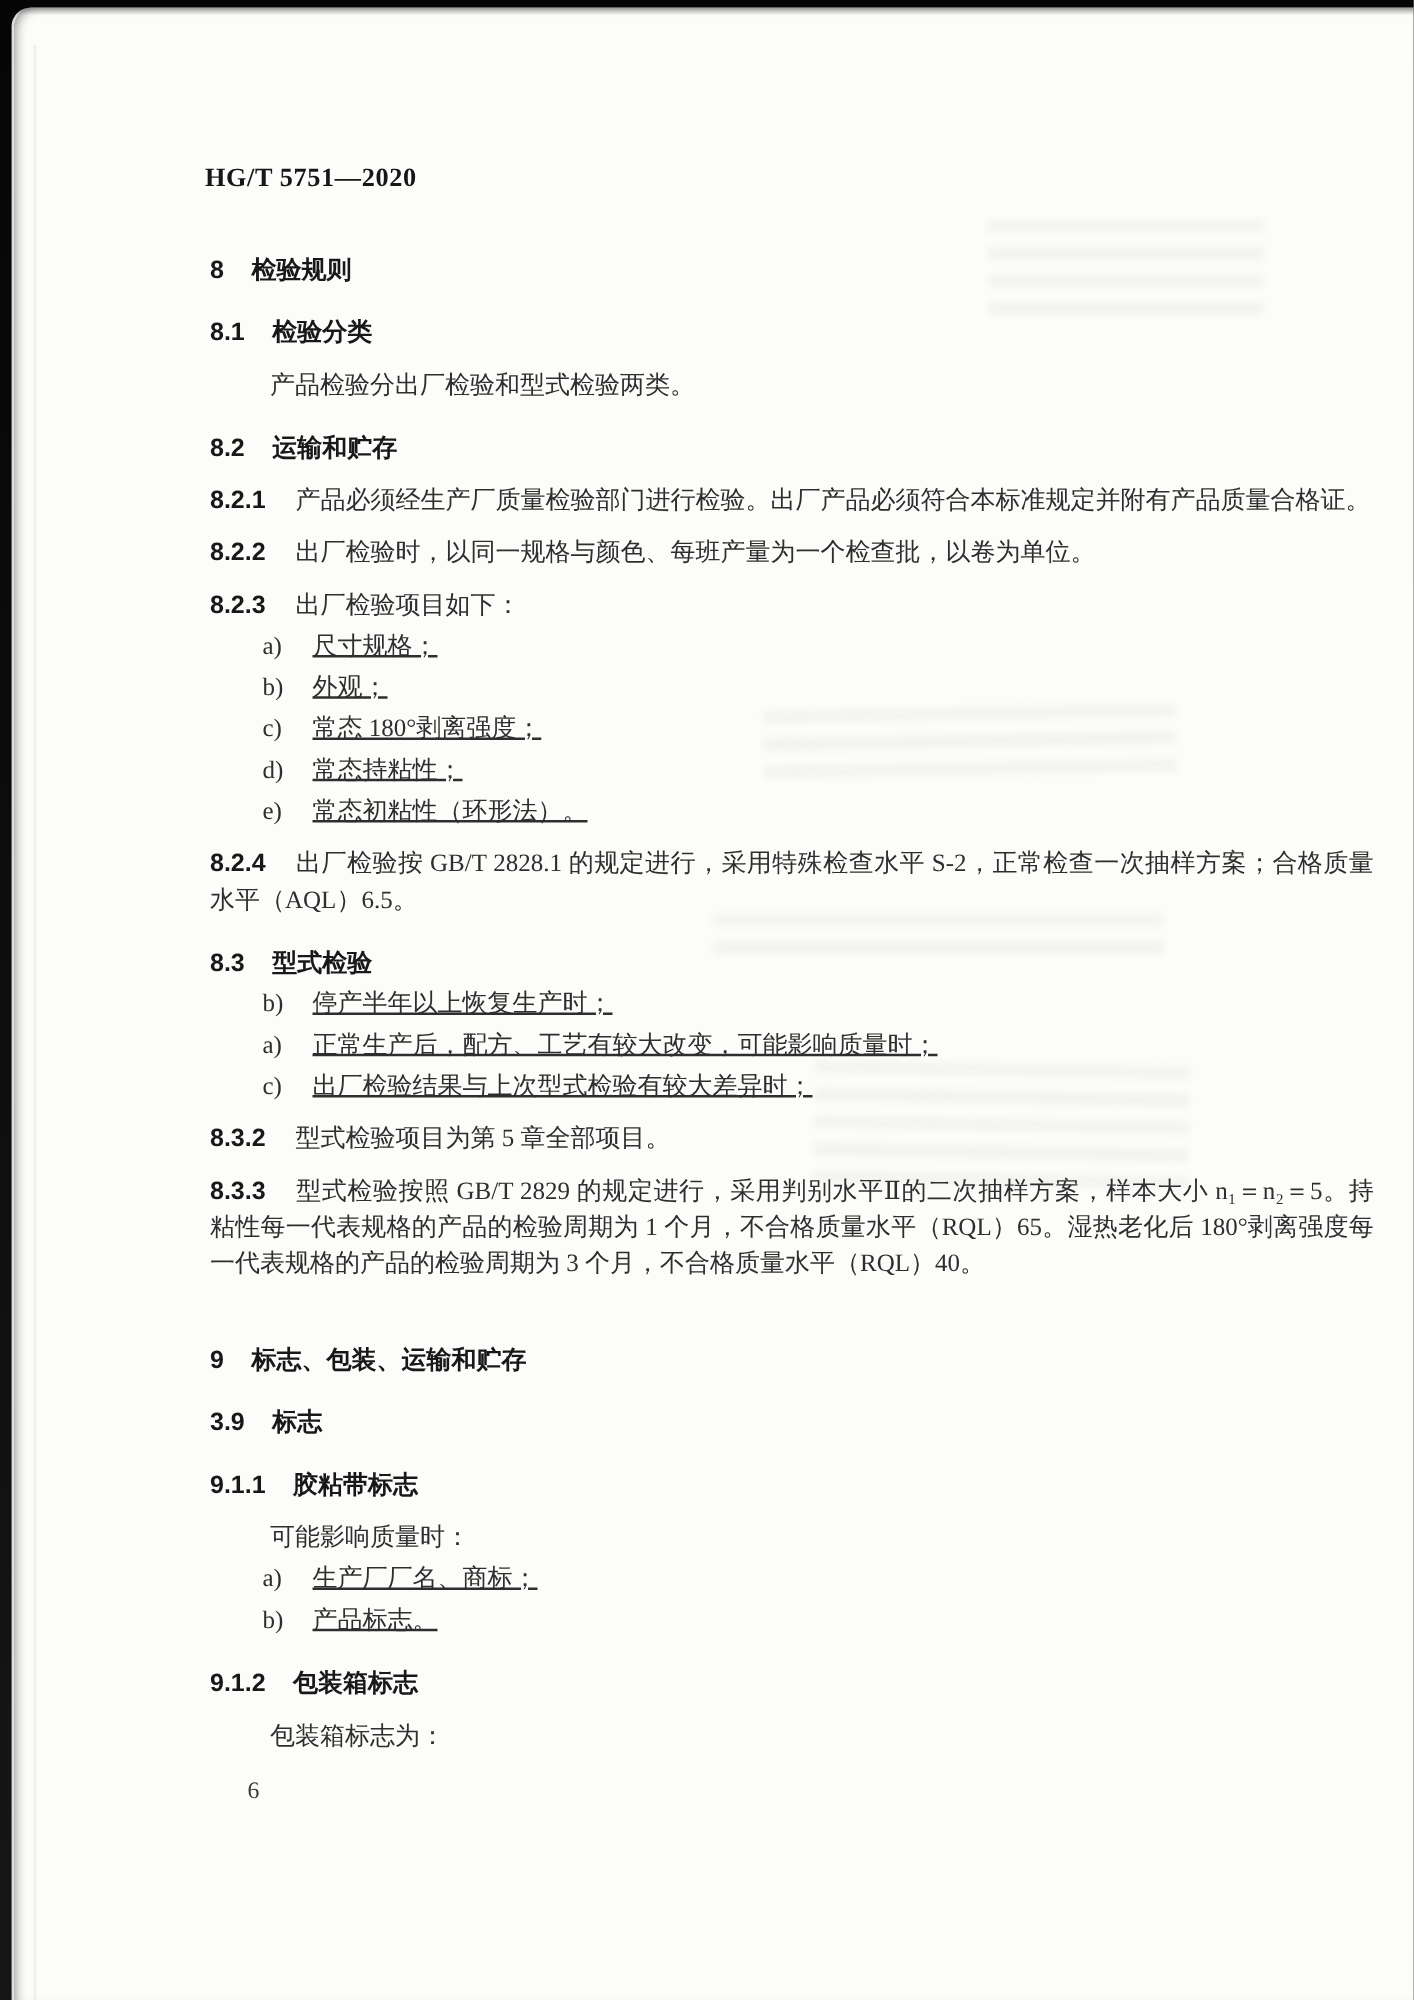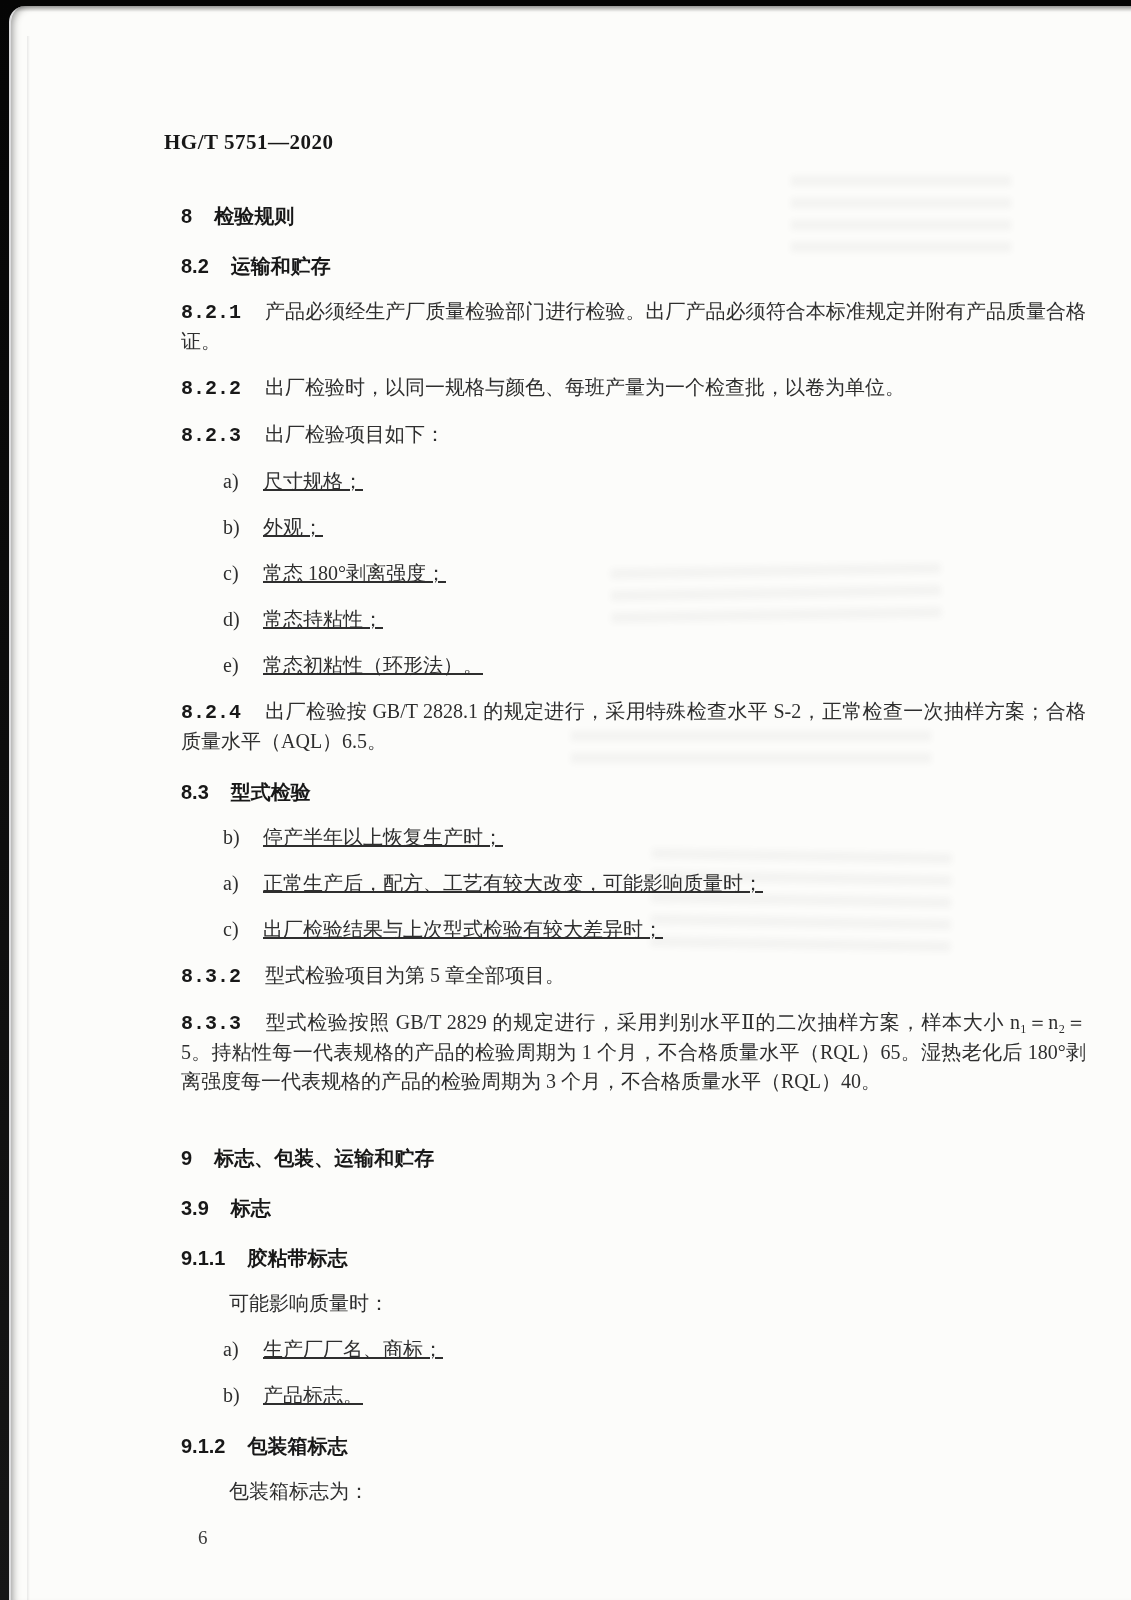--- a/index.html
+++ b/index.html
@@ -31,31 +31,31 @@
     padding-top:124px;
     color:#2e2e2e;
     font-size:20px;line-height:29px;
     text-align:justify;
   }
   .header{
     font-family:"Liberation Serif","DejaVu Serif",serif;
     font-weight:bold;font-size:21px;line-height:24px;
     color:#171717;letter-spacing:0.5px;text-align:left;
   }
-  .block{margin:17px;}
+  .block{margin:4px;}
   .h1,.h2,.h3{
     font-family:"Liberation Sans","DejaVu Sans",sans-serif;
     font-weight:700;color:#181818;font-size:20px;line-height:28px;text-align:left;
   }
   .h1{margin-top:48px;}
   .h2,.h3{margin-top:22px;}
   .h1 .num,.h2 .num,.h3 .num{margin-right:22px;}
   .clause{margin-top:13px;}
   .clause .num{
-    font-family:Liberation Mono, monospace;
+    font-family:Liberation Sans, sans-serif;
     font-weight:700;color:#181818;margin-right:24px;white-space:nowrap;
   }
   .para{margin-top:14px;text-indent:2.4em;}
   .item{margin-top:1px;padding-left:42px;text-align:left;text-decoration:underline;}
   .item .label{display:inline-block;min-width:26px;margin-right:14px;}
   .page-num{
     margin:14px 0 0 34px;font-size:19px;color:#3a3a3a;text-align:left;
   }
   
   .ghost{position:absolute;filter:blur(3px);opacity:0.05;background:
@@ -73,20 +73,22 @@
   <div class="ghost g1"></div>
   <div class="ghost g2"></div>
   <div class="ghost g3"></div>
   <div class="ghost g4"></div>
 
   <div class="content">
     <div class="header">HG/T 5751—2020</div>
 
     <div id="blocks">
         <div class="block h1"><span class="num">8</span><span class="txt">检验规则</span></div>
+        <div class="block h2"><span class="num">8.1</span><span class="txt">检验分类</span></div>
+        <div class="block para"><span class="txt">产品检验分出厂检验和型式检验两类。</span></div>
         <div class="block h2"><span class="num">8.2</span><span class="txt">运输和贮存</span></div>
         <div class="block clause"><span class="num">8.2.1</span><span class="txt">产品必须经生产厂质量检验部门进行检验。出厂产品必须符合本标准规定并附有产品质量合格证。</span></div>
         <div class="block clause"><span class="num">8.2.2</span><span class="txt">出厂检验时，以同一规格与颜色、每班产量为一个检查批，以卷为单位。</span></div>
         <div class="block clause"><span class="num">8.2.3</span><span class="txt">出厂检验项目如下：</span></div>
         <div class="block item"><span class="label">a)</span><span class="txt">尺寸规格；</span></div>
         <div class="block item"><span class="label">b)</span><span class="txt">外观；</span></div>
         <div class="block item"><span class="label">c)</span><span class="txt">常态 180°剥离强度；</span></div>
         <div class="block item"><span class="label">d)</span><span class="txt">常态持粘性；</span></div>
         <div class="block item"><span class="label">e)</span><span class="txt">常态初粘性（环形法）。</span></div>
         <div class="block clause"><span class="num">8.2.4</span><span class="txt">出厂检验按 GB/T 2828.1 的规定进行，采用特殊检查水平 S-2，正常检查一次抽样方案；合格质量水平（AQL）6.5。</span></div>

